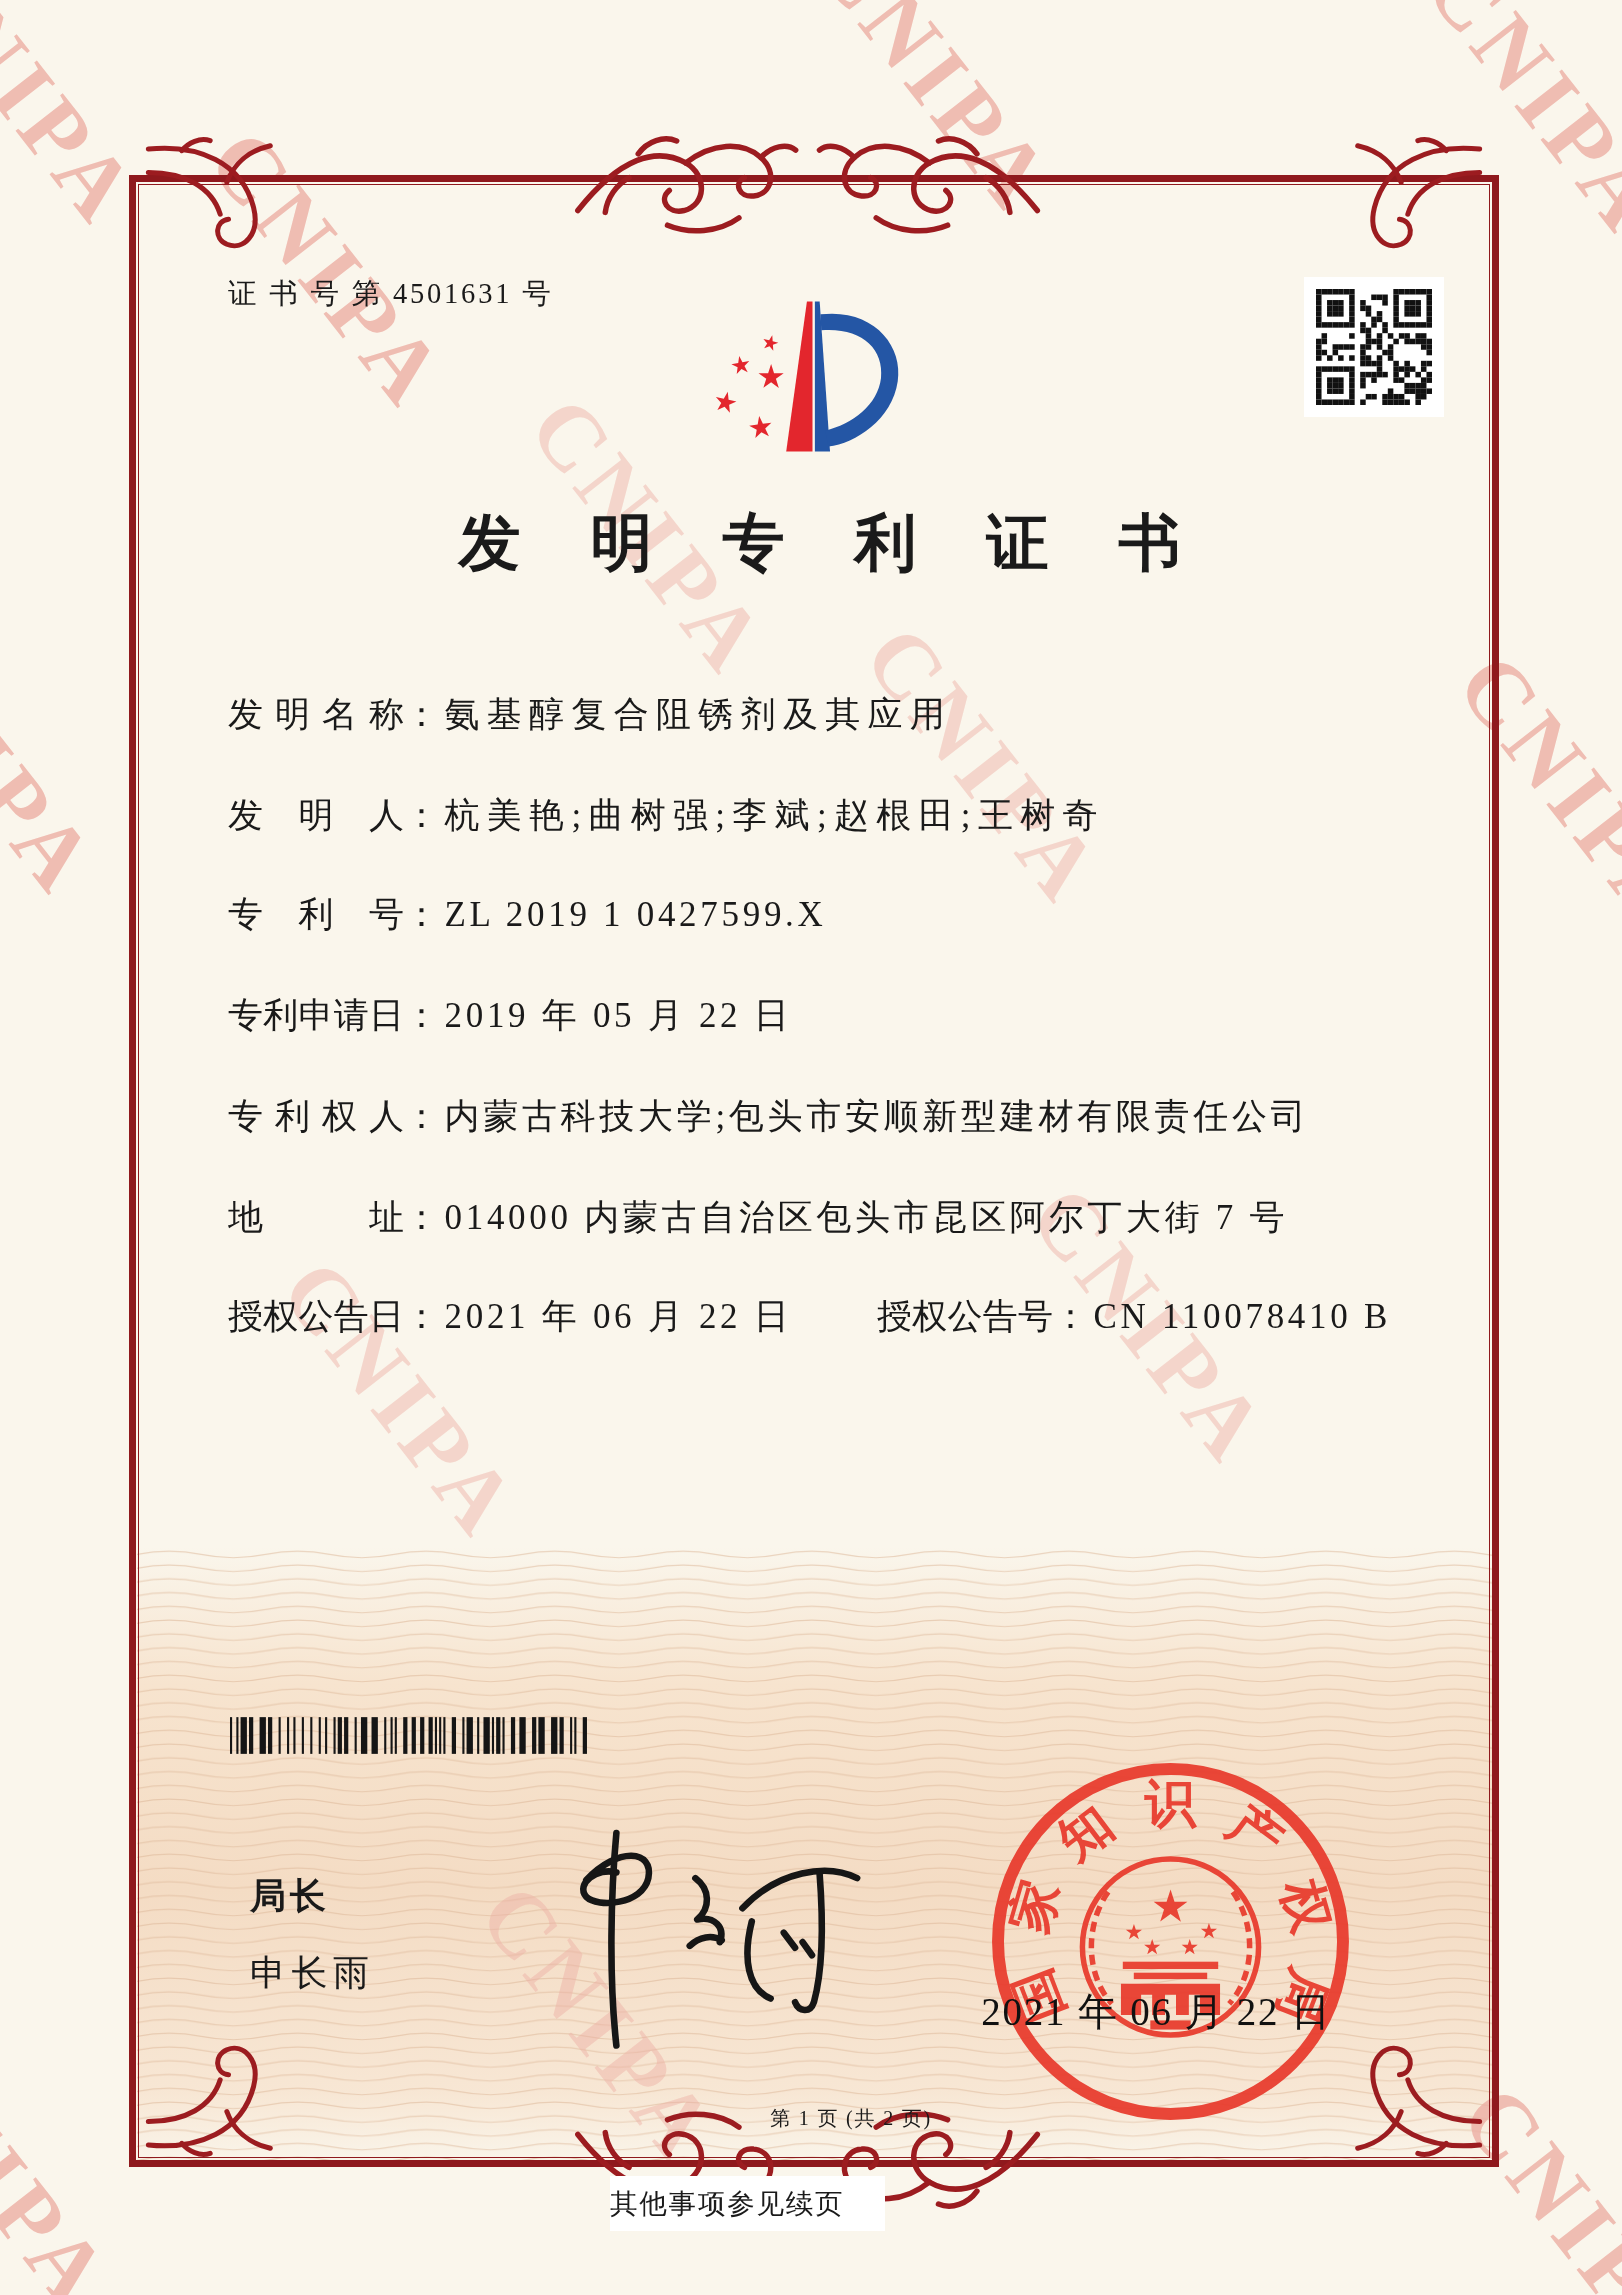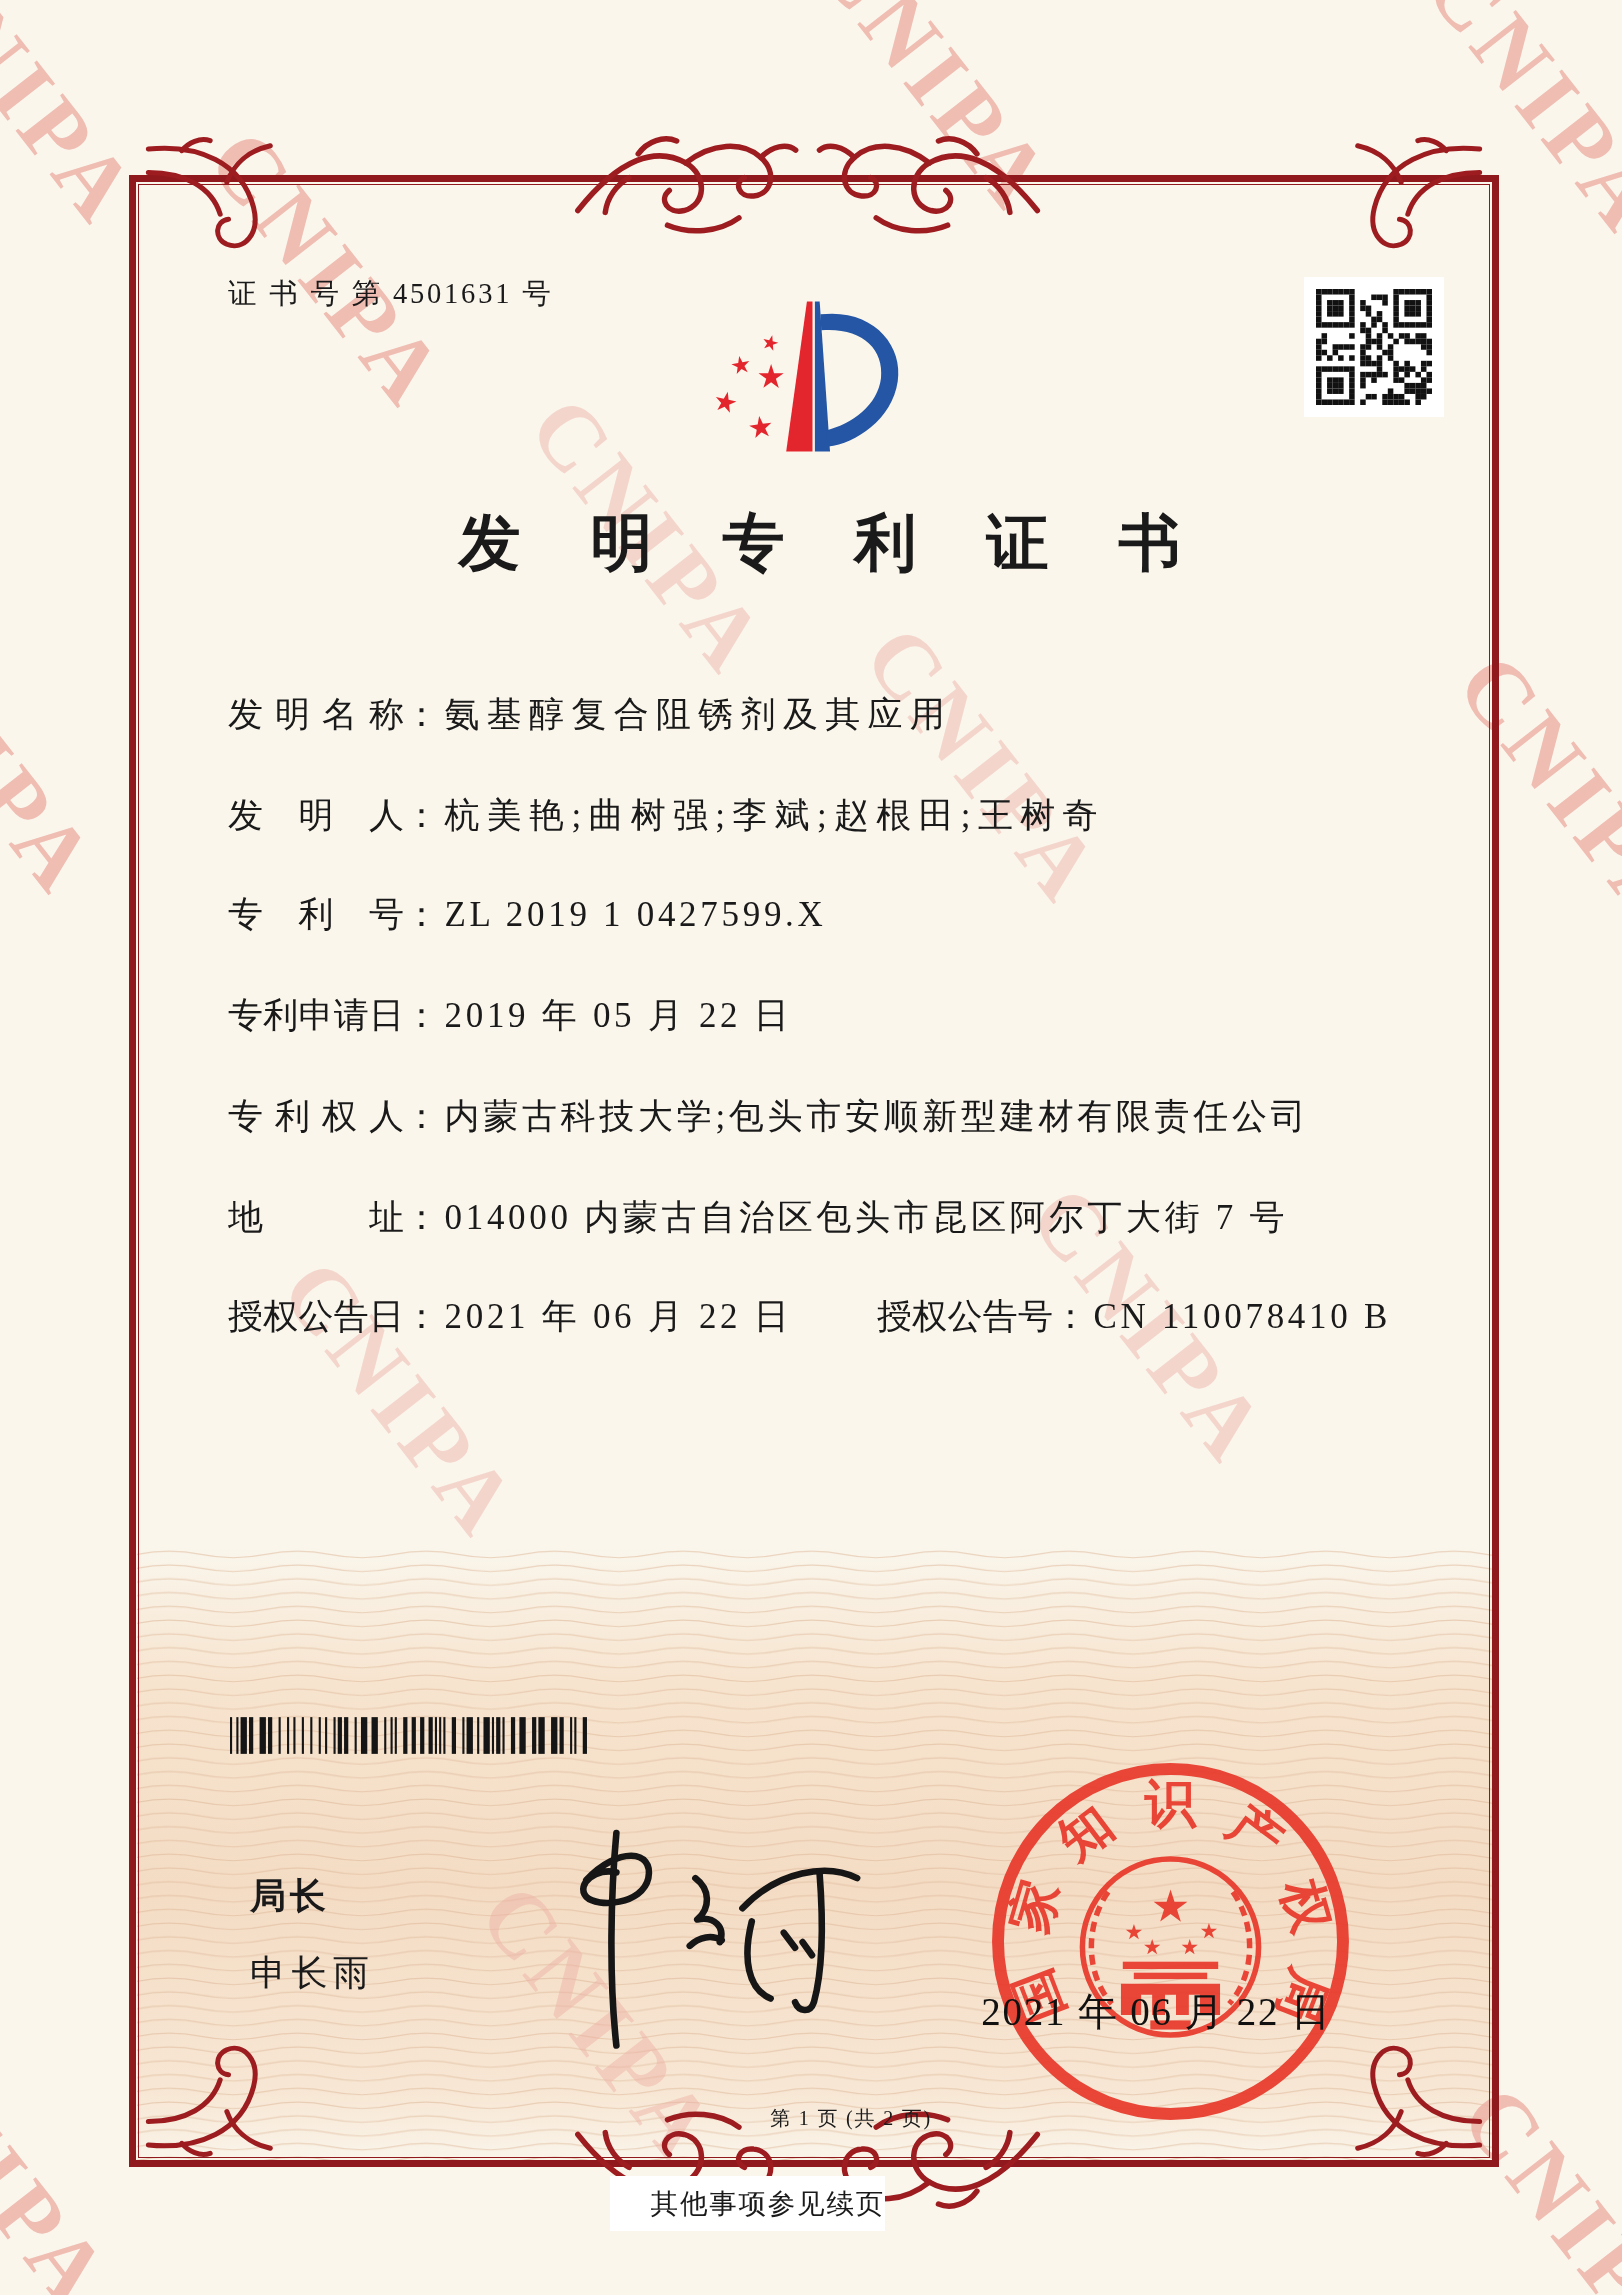--- a/index.html
+++ b/index.html
@@ -78,21 +78,21 @@
   .seal{position:absolute;left:987px;top:1758px;z-index:3;}
   .seal-char{font-size:56px;font-weight:700;fill:#e8392b;text-anchor:middle;
     dominant-baseline:middle;font-family:"Liberation Serif","DejaVu Serif",serif;}
   .seal-date{position:absolute;left:973px;top:1985px;width:367px;z-index:4;
     text-align:center;font-size:39px;letter-spacing:1.8px;color:#111;}
 
   
   .page-info{position:absolute;left:565px;top:2105px;width:367px;z-index:3;
     text-align:right;font-size:20px;letter-spacing:1.8px;}
   .note-box{position:absolute;left:610px;top:2176px;width:275px;height:55px;z-index:3;
-    background:#ffffff;display:flex;align-items:center;justify-content:flex-end;}
+    background:#ffffff;display:flex;align-items:center;justify-content:flex-start;}
   .note-box span{font-size:27.5px;letter-spacing:1.8px;}
 </style>
 </head>
 <body>
 
 <div class="page">
 
   <div class="warm-zone">
     <svg class="waves" width="1355" height="621" viewBox="0 0 1476 676">
       <defs>

